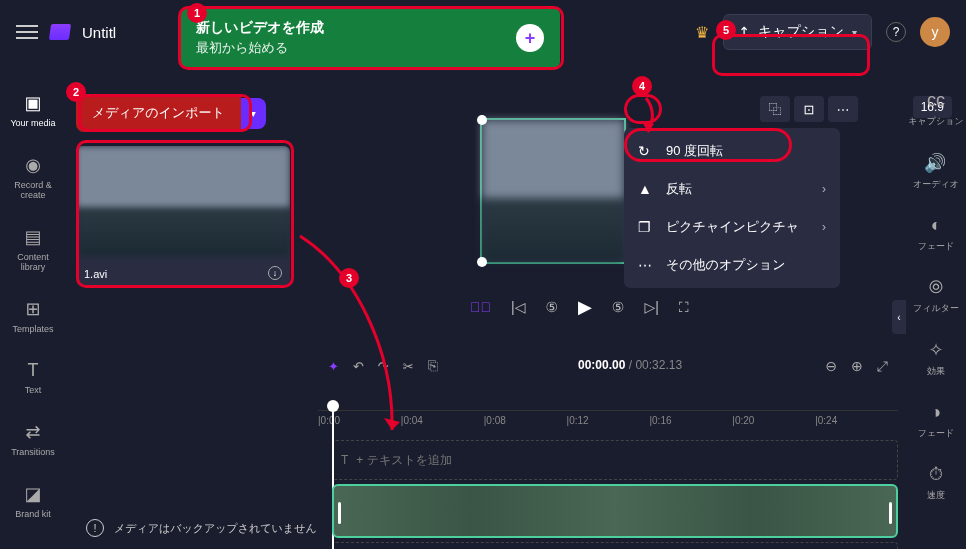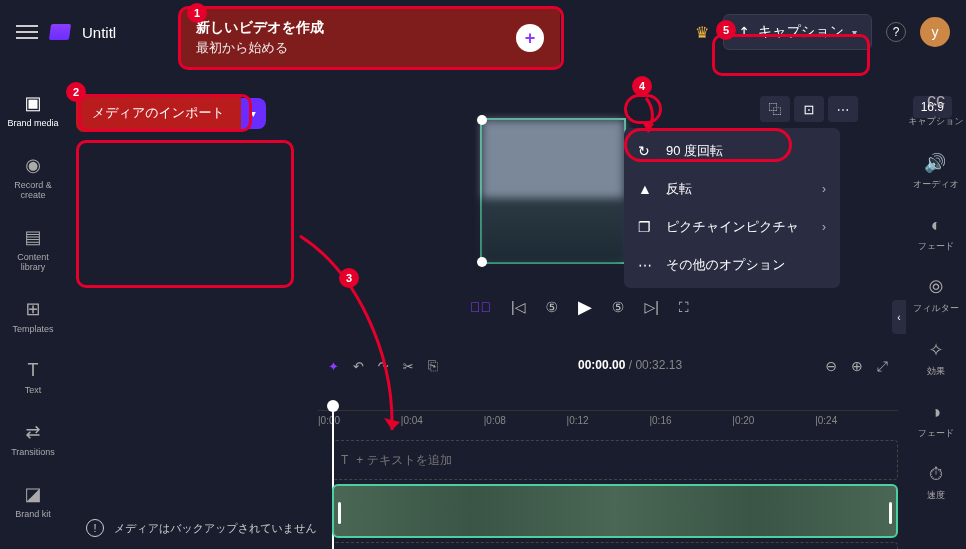--- a/index.html
+++ b/index.html
@@ -1,19 +1,19 @@
 <!DOCTYPE html>
 <html><head>
 <meta charset="utf-8">
 <style>
 * { box-sizing: border-box; margin: 0; padding: 0; font-family: -apple-system, "Segoe UI", sans-serif; }
 body { width: 966px; height: 549px; background: #1a1d2e; color: #fff; overflow: hidden; position: relative; }
 
 
-.popup-card { position: absolute; left: 180px; top: 8px; width: 380px; height: 60px; background: #7f1d1d; border-radius: 6px; z-index: 50; display: flex; align-items: center; padding: 10px 16px; }
+.popup-card { position: absolute; left: 180px; top: 8px; width: 380px; height: 60px; background: #15803d; border-radius: 6px; z-index: 50; display: flex; align-items: center; padding: 10px 16px; }
 .popup-card .text { flex: 1; }
 .popup-card .title { font-size: 14px; font-weight: 600; }
 .popup-card .subtitle { font-size: 13px; opacity: .9; margin-top: 2px; }
 .popup-card .plus { width: 28px; height: 28px; border-radius: 50%; background: #fff; color: #8b3dff; display: flex; align-items: center; justify-content: center; font-size: 18px; font-weight: bold; }
 
 .topbar { height: 64px; display: flex; align-items: center; padding: 0 16px; gap: 12px; position: relative; }
 .logo-wedge { width: 20px; height: 16px; background: linear-gradient(#8b3dff, #6b2dff); transform: skewX(-8deg); border-radius: 2px; }
 .app-title { font-size: 15px; }
 .topbar-right { margin-left: auto; display: flex; align-items: center; gap: 14px; }
 .crown { color: #f5b841; }
@@ -118,21 +118,21 @@
       <span class="chev">▾</span>
     </div>
     <div class="help-icon">?</div>
     <div class="avatar">y</div>
   </div>
 </div>
 
 <div class="left-rail">
   <div class="rail-item active">
       <div class="ico">▣</div>
-      <div>Brand media</div>
+      <div>Your media</div>
     </div>
   <div class="rail-item">
       <div class="ico">◉</div>
       <div>Record &amp; create</div>
     </div>
   <div class="rail-item">
       <div class="ico">▤</div>
       <div>Content library</div>
     </div>
   <div class="rail-item">
@@ -148,20 +148,25 @@
       <div>Transitions</div>
     </div>
   <div class="rail-item">
       <div class="ico">◪</div>
       <div>Brand kit</div>
     </div>
 </div>
 
 <div class="media-panel">
   <span class="import-btn">メディアのインポート</span><span class="import-chev">▾</span>
+  <div class="media-thumb">
+    <div class="thumb-vis"></div>
+    <div class="thumb-name">1.avi</div>
+    <div class="thumb-dl">↓</div>
+  </div>
 </div>
 <div class="backup-msg">
   <div class="warn">!</div>
   <div>メディアはバックアップされていません</div>
 </div>
 
 <div class="preview-area">
   <div class="prev-toolbar">
     <div class="ptl-btn">⿻</div>
     <div class="ptl-btn">⊡</div>

